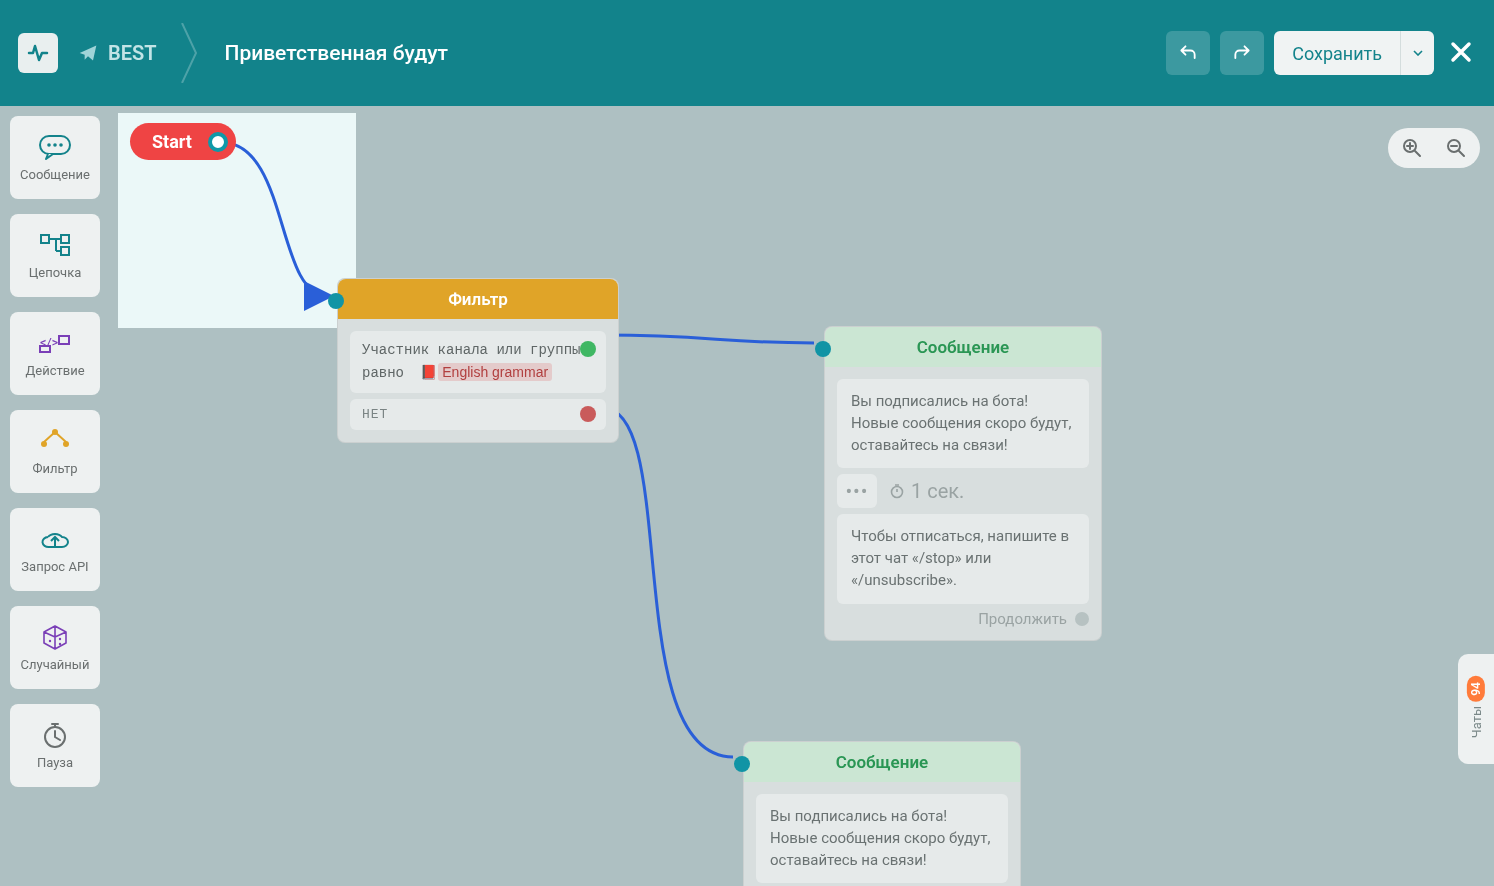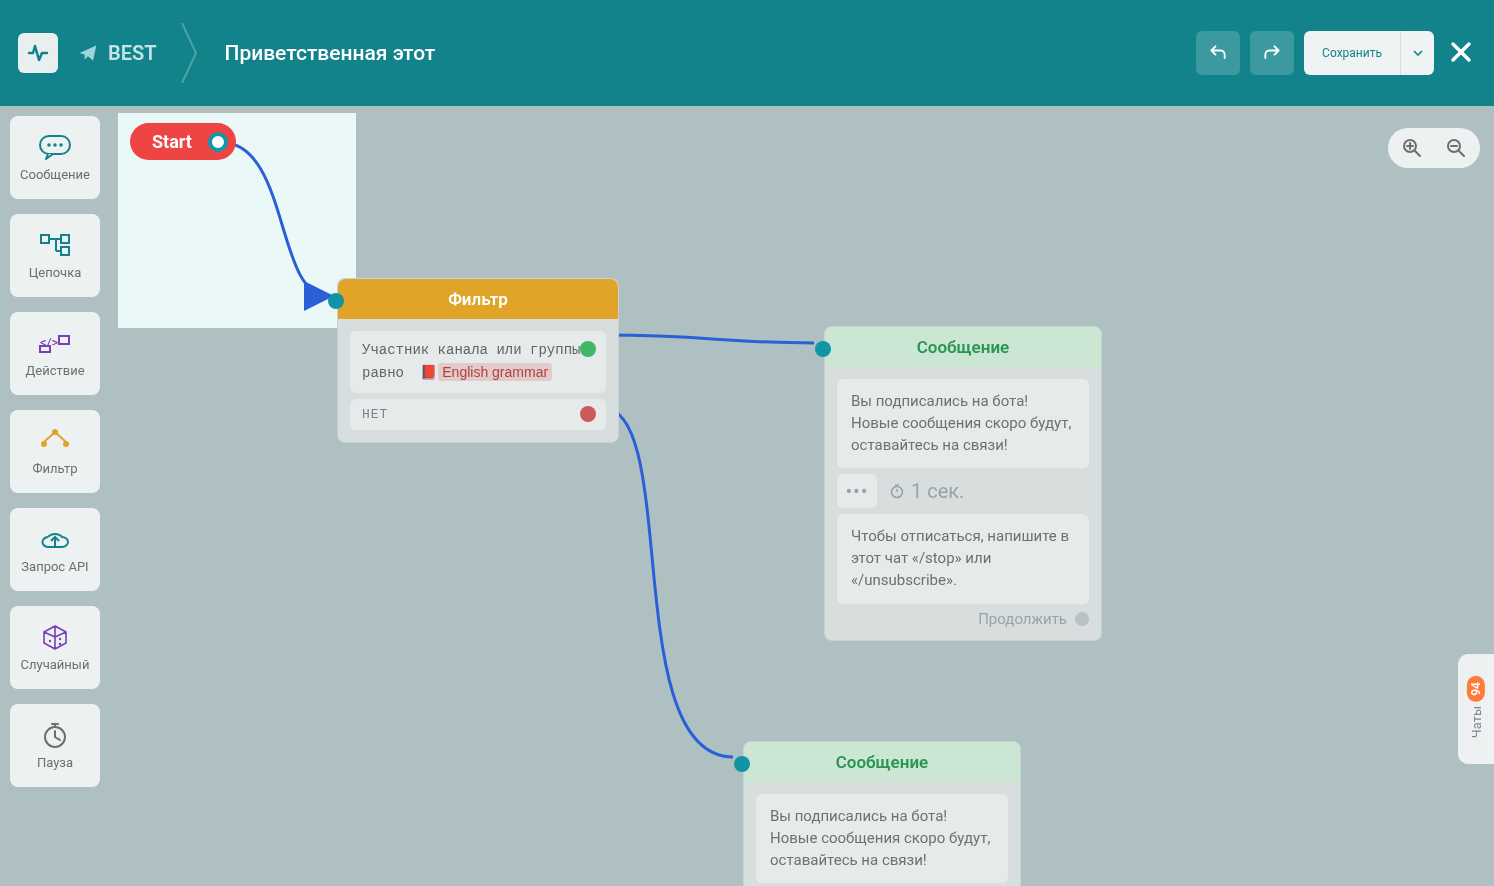--- a/index.html
+++ b/index.html
@@ -6,21 +6,21 @@
 body { font-family: -apple-system, BlinkMacSystemFont, "Segoe UI", Roboto, sans-serif; overflow: hidden; width: 1494px; height: 886px; background: #aec0c2; }
 
 .topbar { height: 106px; background: #12838b; display: flex; align-items: center; padding: 0 18px; gap: 12px; }
 .app-icon { width: 40px; height: 40px; background: #e9efef; border-radius: 6px; display: flex; align-items: center; justify-content: center; }
 .breadcrumb { display: flex; align-items: center; gap: 24px; margin-left: 8px; }
 .bc-first { display: flex; align-items: center; gap: 10px; color: #c2e4e6; font-weight: 600; font-size: 20px; }
 .bc-title { color: #fff; font-size: 21px; font-weight: 500; }
 .top-right { margin-left: auto; display: flex; align-items: center; gap: 10px; }
 .btn-ghost { width: 44px; height: 44px; background: rgba(255,255,255,0.18); border: none; border-radius: 6px; display: flex; align-items: center; justify-content: center; cursor: pointer; }
 .btn-save { height: 44px; background: #f0f3f3; border: none; border-radius: 6px; display: flex; align-items: stretch; overflow: hidden; cursor: pointer; }
-.btn-save-text { padding: 0 18px; display: flex; align-items: center; color: #13838b; font-size: 12px; font-weight: 400; }
+.btn-save-text { padding: 0 18px; display: flex; align-items: center; color: #13838b; font-size: 18px; font-weight: 400; }
 .btn-save-caret { width: 34px; display: flex; align-items: center; justify-content: center; border-left: 1px solid #d4dddd; }
 .close-x { font-size: 28px; color: #fff; cursor: pointer; margin-left: 6px; margin-right: 4px; }
 
 .workspace { position: relative; width: 100%; height: calc(100% - 85px); }
 
 .sidebar { position: absolute; left: 10px; top: 10px; display: flex; flex-direction: column; gap: 15px; z-index: 5; }
 .tool { width: 90px; height: 83px; background: #eef1f1; border-radius: 8px; display: flex; flex-direction: column; align-items: center; justify-content: center; gap: 6px; cursor: pointer; }
 .tool-icon { width: 36px; height: 28px; display: flex; align-items: center; justify-content: center; }
 .tool-label { font-size: 13px; color: #6a6f6f; }
 
@@ -79,21 +79,21 @@
   <div class="breadcrumb">
     <div class="bc-first">
       <svg width="20" height="20" viewBox="0 0 24 24">
           <path d="M2 12 L22 3 L18 21 L12 16 L8 20 L8 14 Z" fill="#9fd4d8"></path>
         </svg>
       <span>BEST</span>
     </div>
     <svg width="20" height="60" viewBox="0 0 20 60">
         <path d="M2 0 L16 30 L2 60" stroke="rgba(255,255,255,0.25)" stroke-width="2" fill="none"></path>
       </svg>
-    <div class="bc-title">Приветственная этот</div>
+    <div class="bc-title">Приветственная будут</div>
   </div>
   <div class="top-right">
     <button class="btn-ghost">
       <svg width="20" height="20" viewBox="0 0 24 24">
           <path d="M9 14 L4 9 L9 4 M4 9 H15 A5 5 0 0 1 20 14 V18" stroke="#fff" stroke-width="2.2" fill="none" stroke-linecap="round" stroke-linejoin="round"></path>
         </svg>
     </button>
     <button class="btn-ghost">
       <svg width="20" height="20" viewBox="0 0 24 24">
           <path d="M15 14 L20 9 L15 4 M20 9 H9 A5 5 0 0 0 4 14 V18" stroke="#fff" stroke-width="2.2" fill="none" stroke-linecap="round" stroke-linejoin="round"></path>

